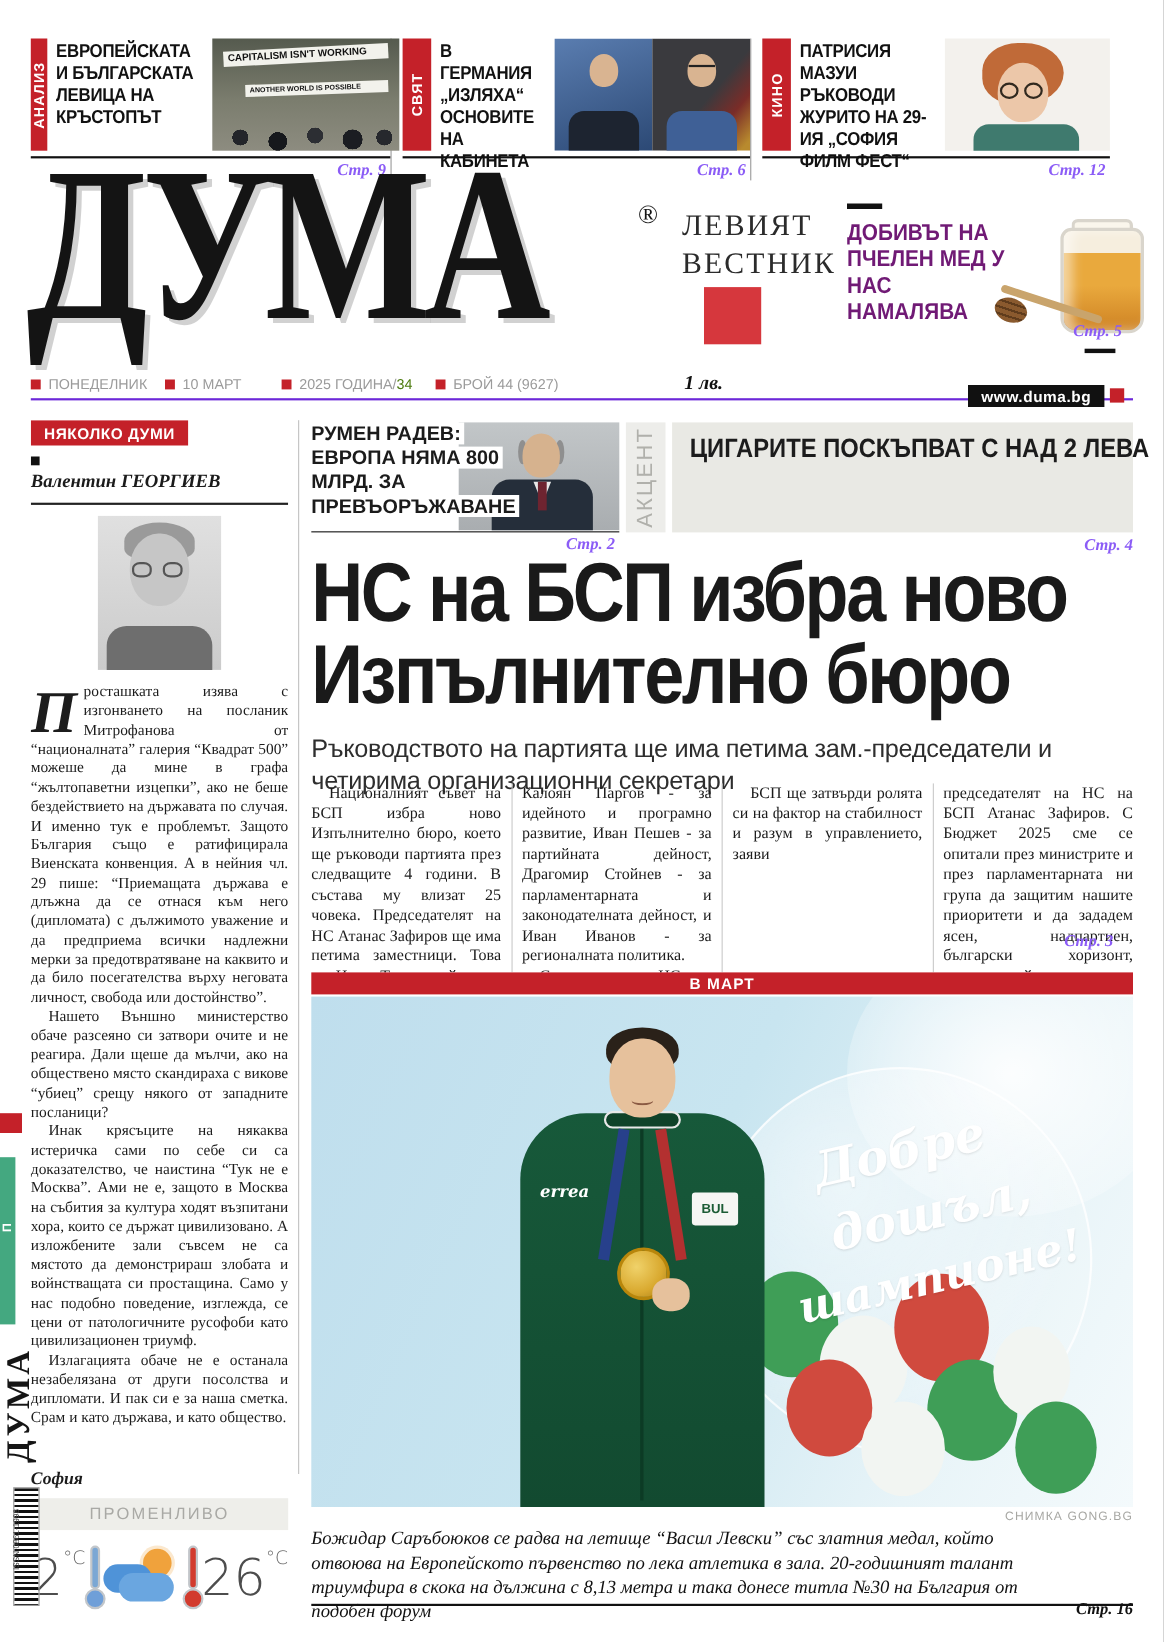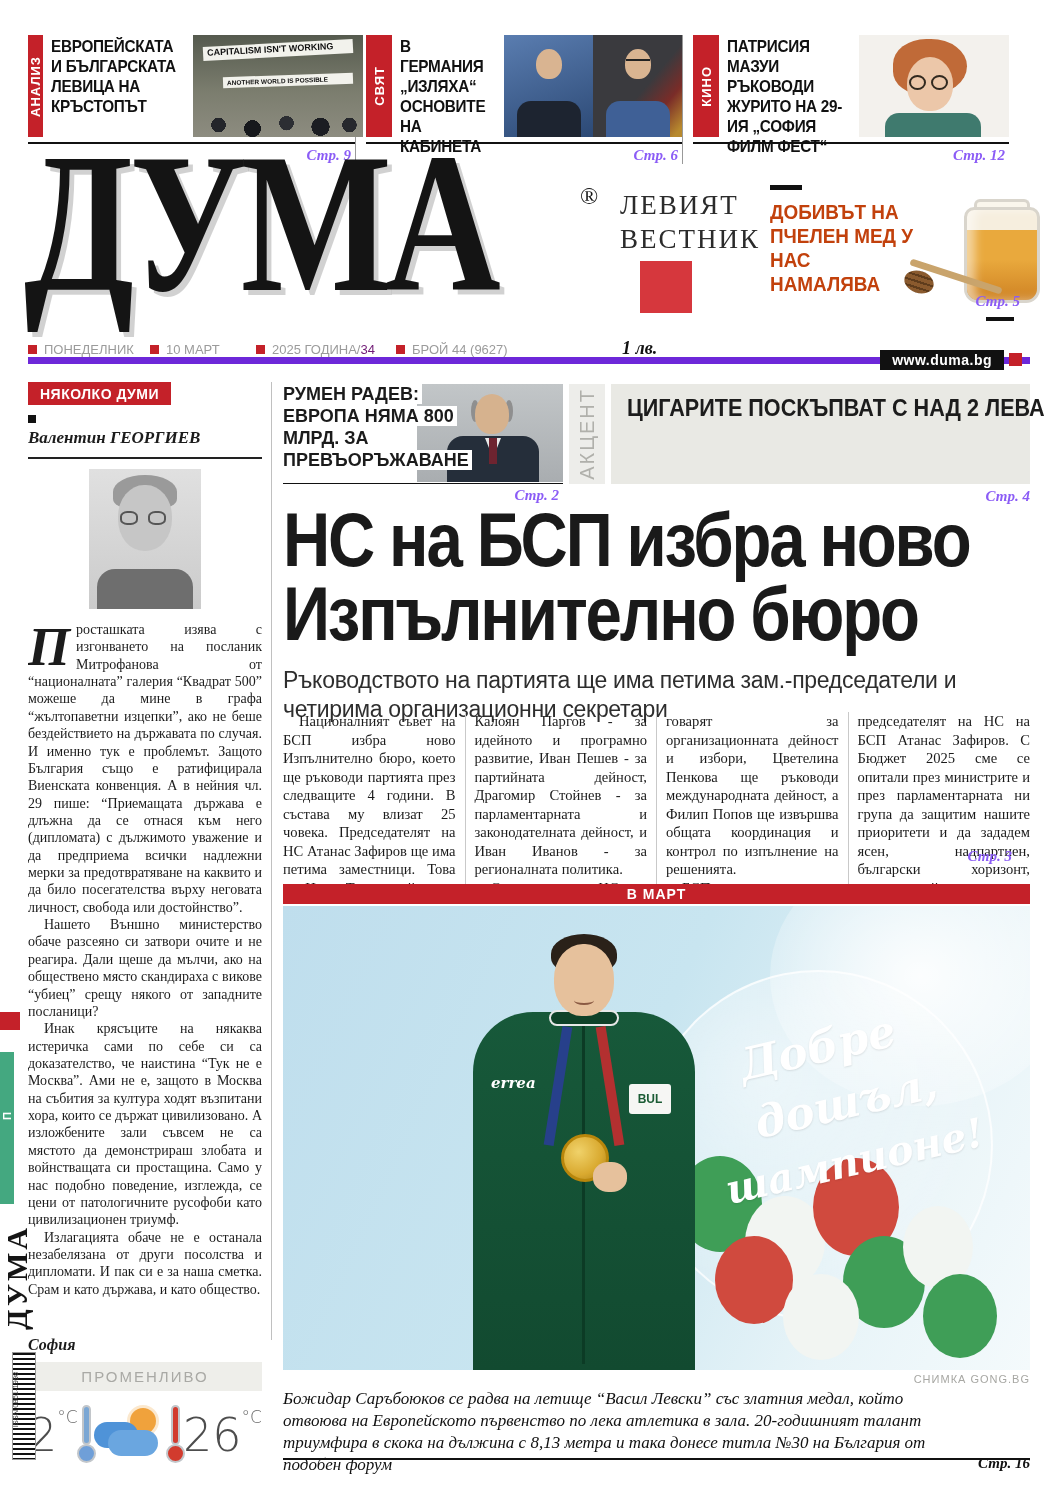--- a/index.html
+++ b/index.html
@@ -61,34 +61,34 @@
 
   
   .masthead { left:28px; top:175px; width:1002px; height:158px; }
   .logo { position:absolute; left:-4px; top:-52px; font:700 200px/1 "Liberation Serif", serif; letter-spacing:-8px; color:#141414;
           transform:scaleX(0.80); transform-origin:0 0; text-shadow:6px 5px 0 rgba(0,0,0,0.18); }
   .regmark { position:absolute; left:552px; top:8px; font:400 24px "Liberation Serif", serif; color:#141414; }
   .tagline { position:absolute; left:592px; top:14px; font:400 27px/1.25 "Liberation Serif", serif; letter-spacing:2px; color:#2b2b2b; }
   .m-square { position:absolute; left:612px; top:86px; width:52px; height:52px; background:#d6373d; }
   .honey { position:absolute; left:742px; top:10px; width:288px; height:148px; }
   .h-dash { width:32px; height:5px; background:#111; margin-bottom:10px; }
-  .h-title { width:152px; font:800 21px/1.15 "Liberation Sans", sans-serif; text-transform:uppercase; color:#c2410c; }
+  .h-title { width:152px; font:800 21px/1.15 "Liberation Sans", sans-serif; text-transform:uppercase; color:#701a75; }
   .h-page { position:absolute; right:38px; top:108px; }
   .h-dash2 { position:absolute; right:44px; top:132px; width:28px; height:4px; background:#111; }
   .jar { position:absolute; right:0; top:14px; width:150px; height:120px; }
   .jar-body { position:absolute; right:18px; top:8px; width:76px; height:96px; border:3px solid #d9d5cc; border-radius:10px 10px 14px 14px; background:linear-gradient(#f6eede 0 22%, #e9a93d 22% 55%, #cf8324 100%); box-shadow:inset 8px 0 10px rgba(255,255,255,0.5); }
   .jar-neck { position:absolute; right:28px; top:0; width:56px; height:14px; border:3px solid #d9d5cc; border-bottom:none; border-radius:6px 6px 0 0; background:#faf6ec; }
   .dip-handle { position:absolute; left:0; top:74px; width:96px; height:7px; background:#c9a46c; border-radius:4px; transform:rotate(18deg); }
   .dip-head { position:absolute; left:-4px; top:72px; width:30px; height:22px; border-radius:50%; background:repeating-linear-gradient(#8a5a2e 0 4px, #5f3c1c 4px 6px); transform:rotate(18deg); }
 
   
-  .dateline { left:28px; top:338px; width:1002px; height:26px; border-bottom:7px solid #6d28d9; font:400 13px "Liberation Sans", sans-serif; color:#9b9b9b; }
+  .dateline { left:28px; top:338px; width:1002px; height:26px; border-bottom:2px solid #6d28d9; font:400 13px "Liberation Sans", sans-serif; color:#9b9b9b; }
   .dl-item { position:absolute; top:4px; }
   .dl-sq { display:inline-block; width:9px; height:9px; background:#c42129; margin-right:7px; }
-  .dl-red { color:#701a75; }
+  .dl-red { color:#4d7c0f; }
   .dl-price { position:absolute; left:594px; top:0; font:700 italic 18px "Liberation Serif", serif; color:#111; }
   .dl-site { position:absolute; right:26px; top:12px; background:#111; color:#fff; font:800 14px "Liberation Sans", sans-serif; padding:2px 12px; letter-spacing:0.5px; }
   .dl-site-sq { position:absolute; right:8px; top:15px; width:13px; height:13px; background:#c42129; }
 
   
   .leftcol { left:28px; top:382px; width:234px; height:952px; overflow:hidden; }
   .op-label { display:inline-block; background:#c42129; color:#fff; font:700 14px "Liberation Sans", sans-serif; padding:4px 12px 3px; letter-spacing:0.5px; }
   .op-title { margin-top:10px; font:800 40px/1.05 "Liberation Sans", sans-serif; color:#171717; }
   .op-bullet { width:8px; height:8px; background:#111; margin:10px 0 5px; }
   .op-author { font:italic 700 17px "Liberation Serif", serif; }
@@ -378,21 +378,20 @@
 
   <div class="abs cols">
     <div class="col">
       <p class="first">Националният съвет на БСП избра ново Изпълнително бюро, което ще ръководи партията през следващите 4 години. В състава му влизат 25 човека. Председателят на НС Атанас Зафиров ще има петима заместници. Това са Иван Таков, който ще отговаря за публичните политики,</p>
     </div>
     <div class="col">
       <p style="text-indent:0">Калоян Паргов - за идейното и програмно развитие, Иван Пешев - за партийната дейност, Драгомир Стойнев - за парламентарната и законодателната дейност, и Иван Иванов - за регионалната политика.</p>
       <p>Секретари на НС на БСП ще бъдат Деян Дечев и Атанас Атанасов, които ще от-</p>
     </div>
     <div class="col">
-      <p style="text-indent:0">говарят за организационната дейност и избори, Цветелина Пенкова ще ръководи международната дейност, а Филип Попов ще извършва общата координация и контрол по изпълнение на решенията.</p>
       <p>БСП ще затвърди ролята си на фактор на стабилност и разум в управлението, заяви</p>
     </div>
     <div class="col">
       <p style="text-indent:0">председателят на НС на БСП Атанас Зафиров. С Бюджет 2025 сме се опитали през министрите и през парламентарната ни група да защитим нашите приоритети и да зададем ясен, надпартиен, български хоризонт, подчерта той.</p>
     </div>
   </div>
   <div class="abs cols-page pageref">Стр. 3</div>
 
   <div class="abs vkadar">
       <span>В МАРТ</span>

